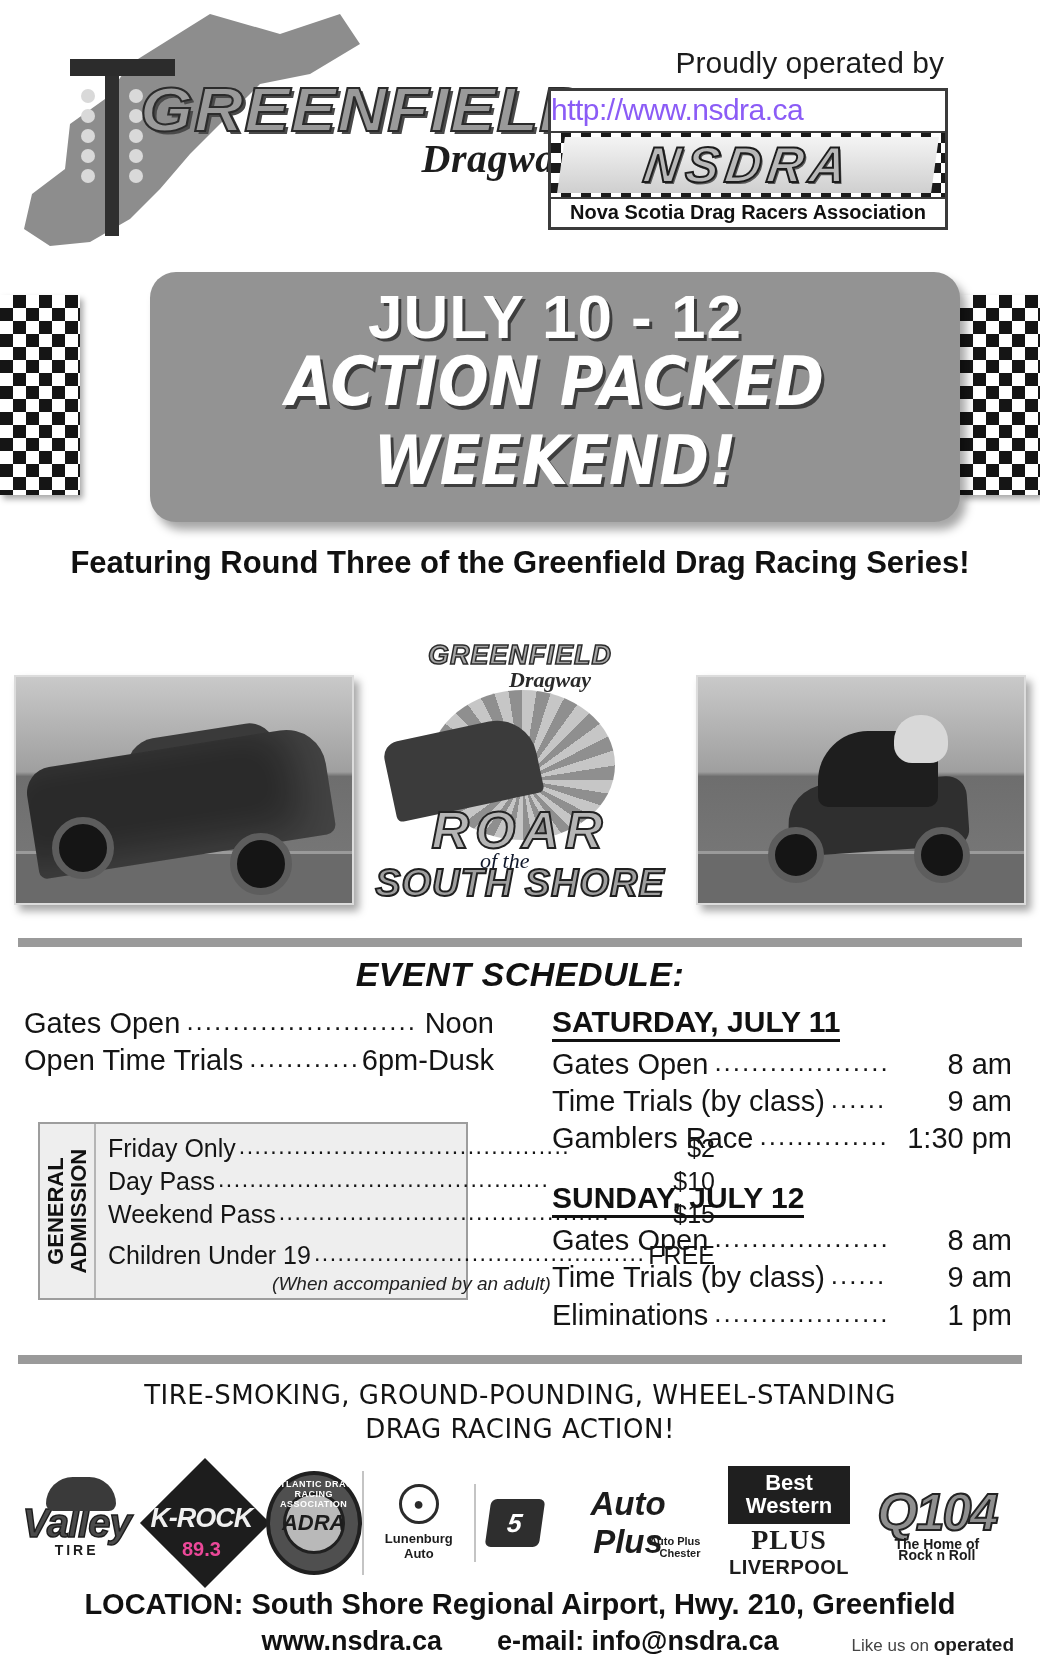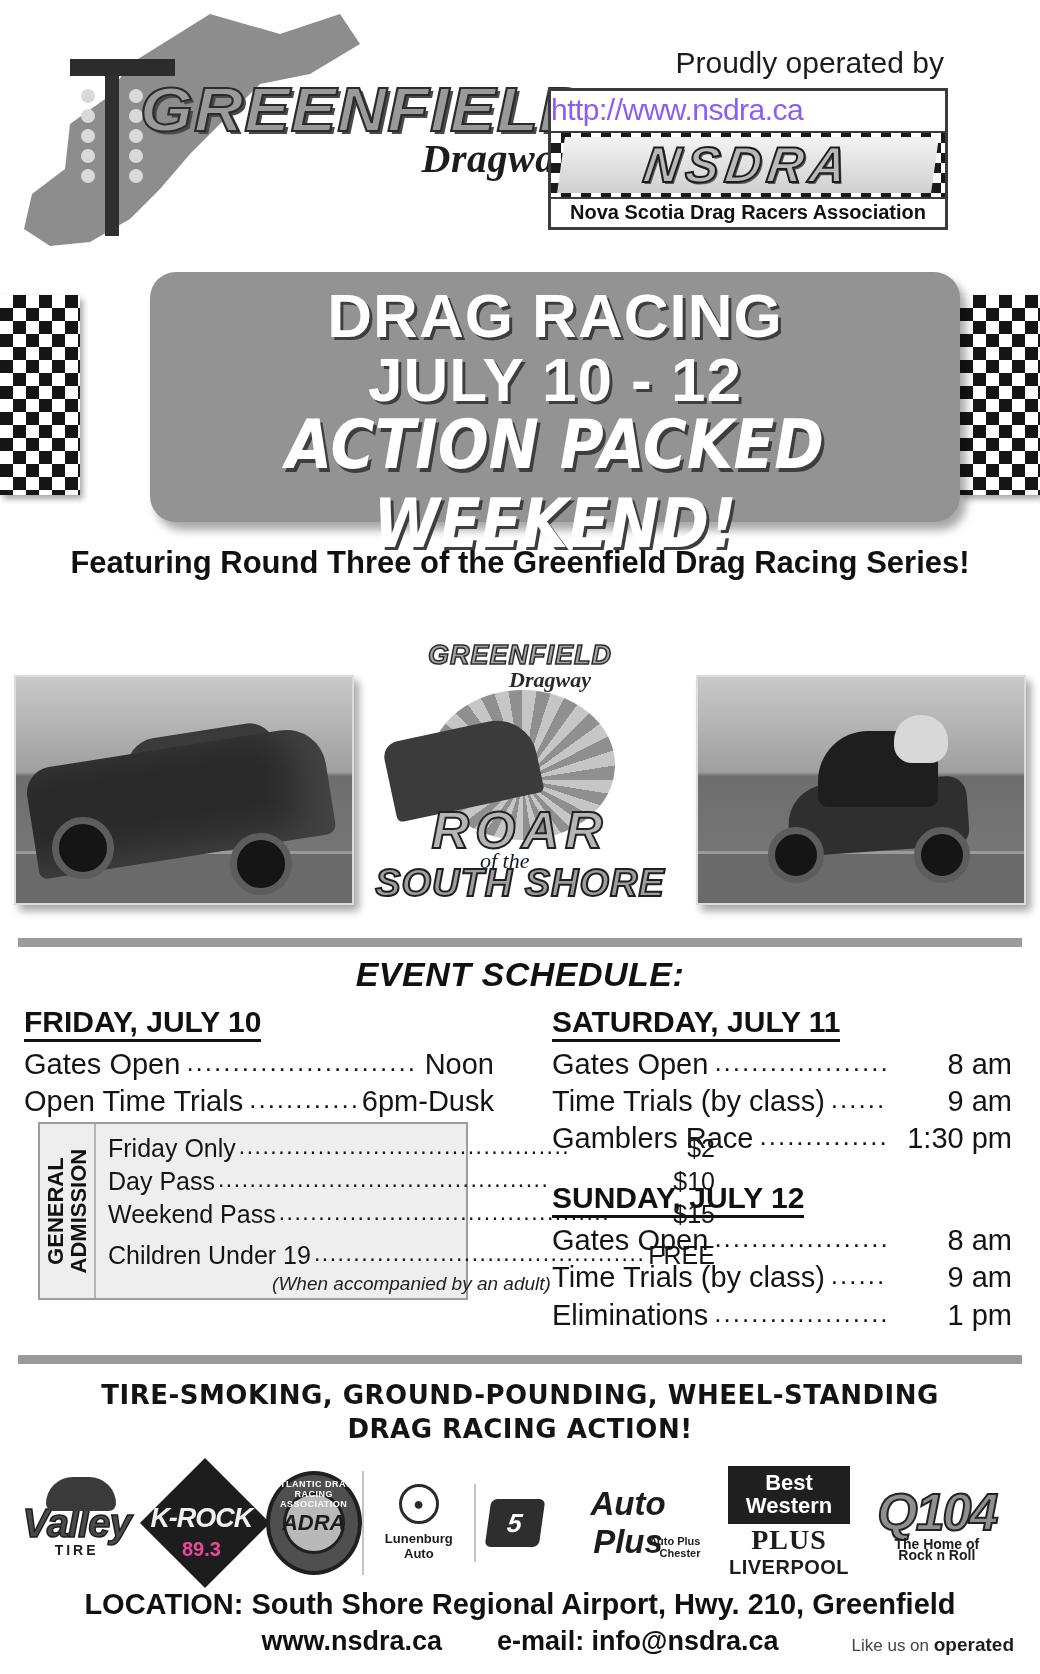--- a/index.html
+++ b/index.html
@@ -407,21 +407,21 @@
     color: #222;
     margin-top: 1px;
   }
 
   
   .tagline {
     position: absolute;
     left: 0; right: 0; top: 1378px;
     text-align: center;
     font-family: "DejaVu Sans", sans-serif;
-    font-weight: bold;
+    font-weight: normal;
     font-size: 26px;
     color: #141414;
     letter-spacing: 0.5px;
     line-height: 1.32;
   }
 
   
   .sponsors {
     position: absolute;
     left: 16px; right: 16px; top: 1460px;
@@ -620,21 +620,20 @@
         <div class="nsdra-letters">NSDRA</div>
       </div>
       <div class="nsdra-name">Nova Scotia Drag Racers Association</div>
     </div>
   </div>
 
   <div class="flag-left"></div>
   <div class="flag-right" style="right:0;"></div>
 
   <div class="banner">
-    <div class="banner-l1">DRAG RACING</div>
     <div class="banner-l2">JULY 10 - 12</div>
     <div class="banner-l3">ACTION PACKED WEEKEND!</div>
   </div>
 
   <div class="featuring">Featuring Round Three of the Greenfield Drag Racing Series!</div>
 
   <div class="photos">
     <div class="photo photo-left">
       <div class="ph-sky"></div>
       <div class="track-line"></div>
@@ -663,21 +662,20 @@
       <div class="wheel" style="left:70px;bottom:20px;width:56px;height:56px;"></div>
       <div class="wheel" style="left:216px;bottom:20px;width:56px;height:56px;"></div>
     </div>
   </div>
 
   <div class="rule r1"></div>
 
   <div class="sched-title">EVENT SCHEDULE:</div>
 
   <div class="col-left">
-    <div class="day-head">FRIDAY, JULY 10</div>
     <div class="sched-row">
       <span class="lbl">Gates Open</span>
       <span class="dots">....................................................</span>
       <span class="val">Noon</span>
     </div>
     <div class="sched-row">
       <span class="lbl">Open Time Trials</span>
       <span class="dots">....................................................</span>
       <span class="val">6pm-Dusk</span>
     </div>

